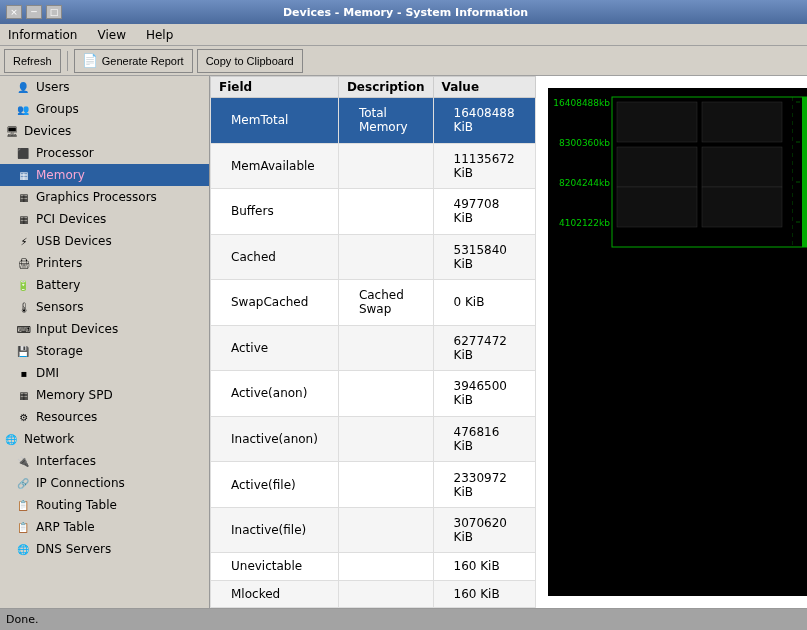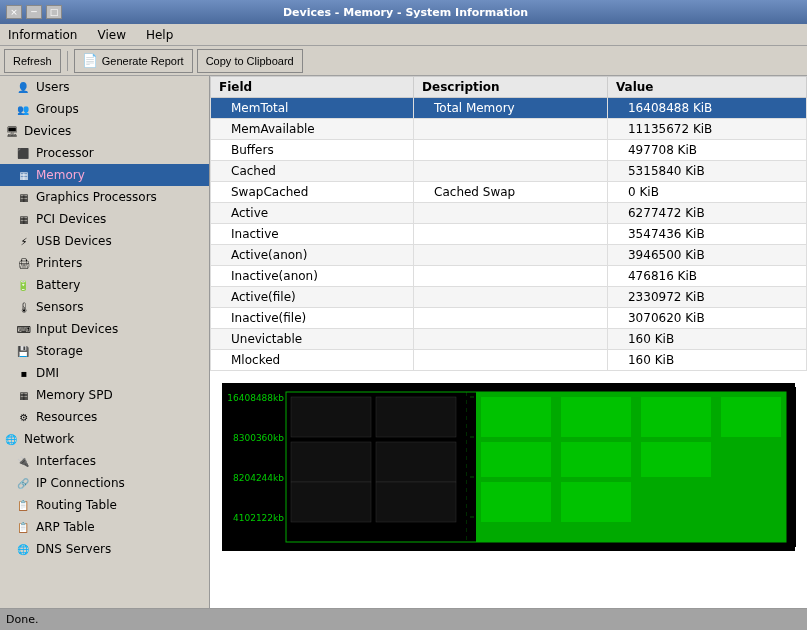--- a/index.html
+++ b/index.html
@@ -118,21 +118,20 @@
       flex-shrink: 0;
       font-size: 10px;
     }
     .sidebar-label { font-size: 12px; }
     
     .content-area {
       flex: 1;
       background: white;
       overflow: auto;
       display: flex;
-      flex-direction: column;
     }
     
     .info-table {
       width: 100%;
       border-collapse: collapse;
       font-size: 12px;
     }
     .info-table th {
       background: #e8e8e8;
       border: 1px solid #ccc;
@@ -336,25 +335,20 @@
     <td>SwapCached</td>
     <td>Cached Swap</td>
     <td>0 KiB</td>
   </tr>
           <tr>
     <td>Active</td>
     <td></td>
     <td>6277472 KiB</td>
   </tr>
           <tr>
-    <td>Inactive</td>
-    <td></td>
-    <td>3547436 KiB</td>
-  </tr>
-          <tr>
     <td>Active(anon)</td>
     <td></td>
     <td>3946500 KiB</td>
   </tr>
           <tr>
     <td>Inactive(anon)</td>
     <td></td>
     <td>476816 KiB</td>
   </tr>
           <tr>

